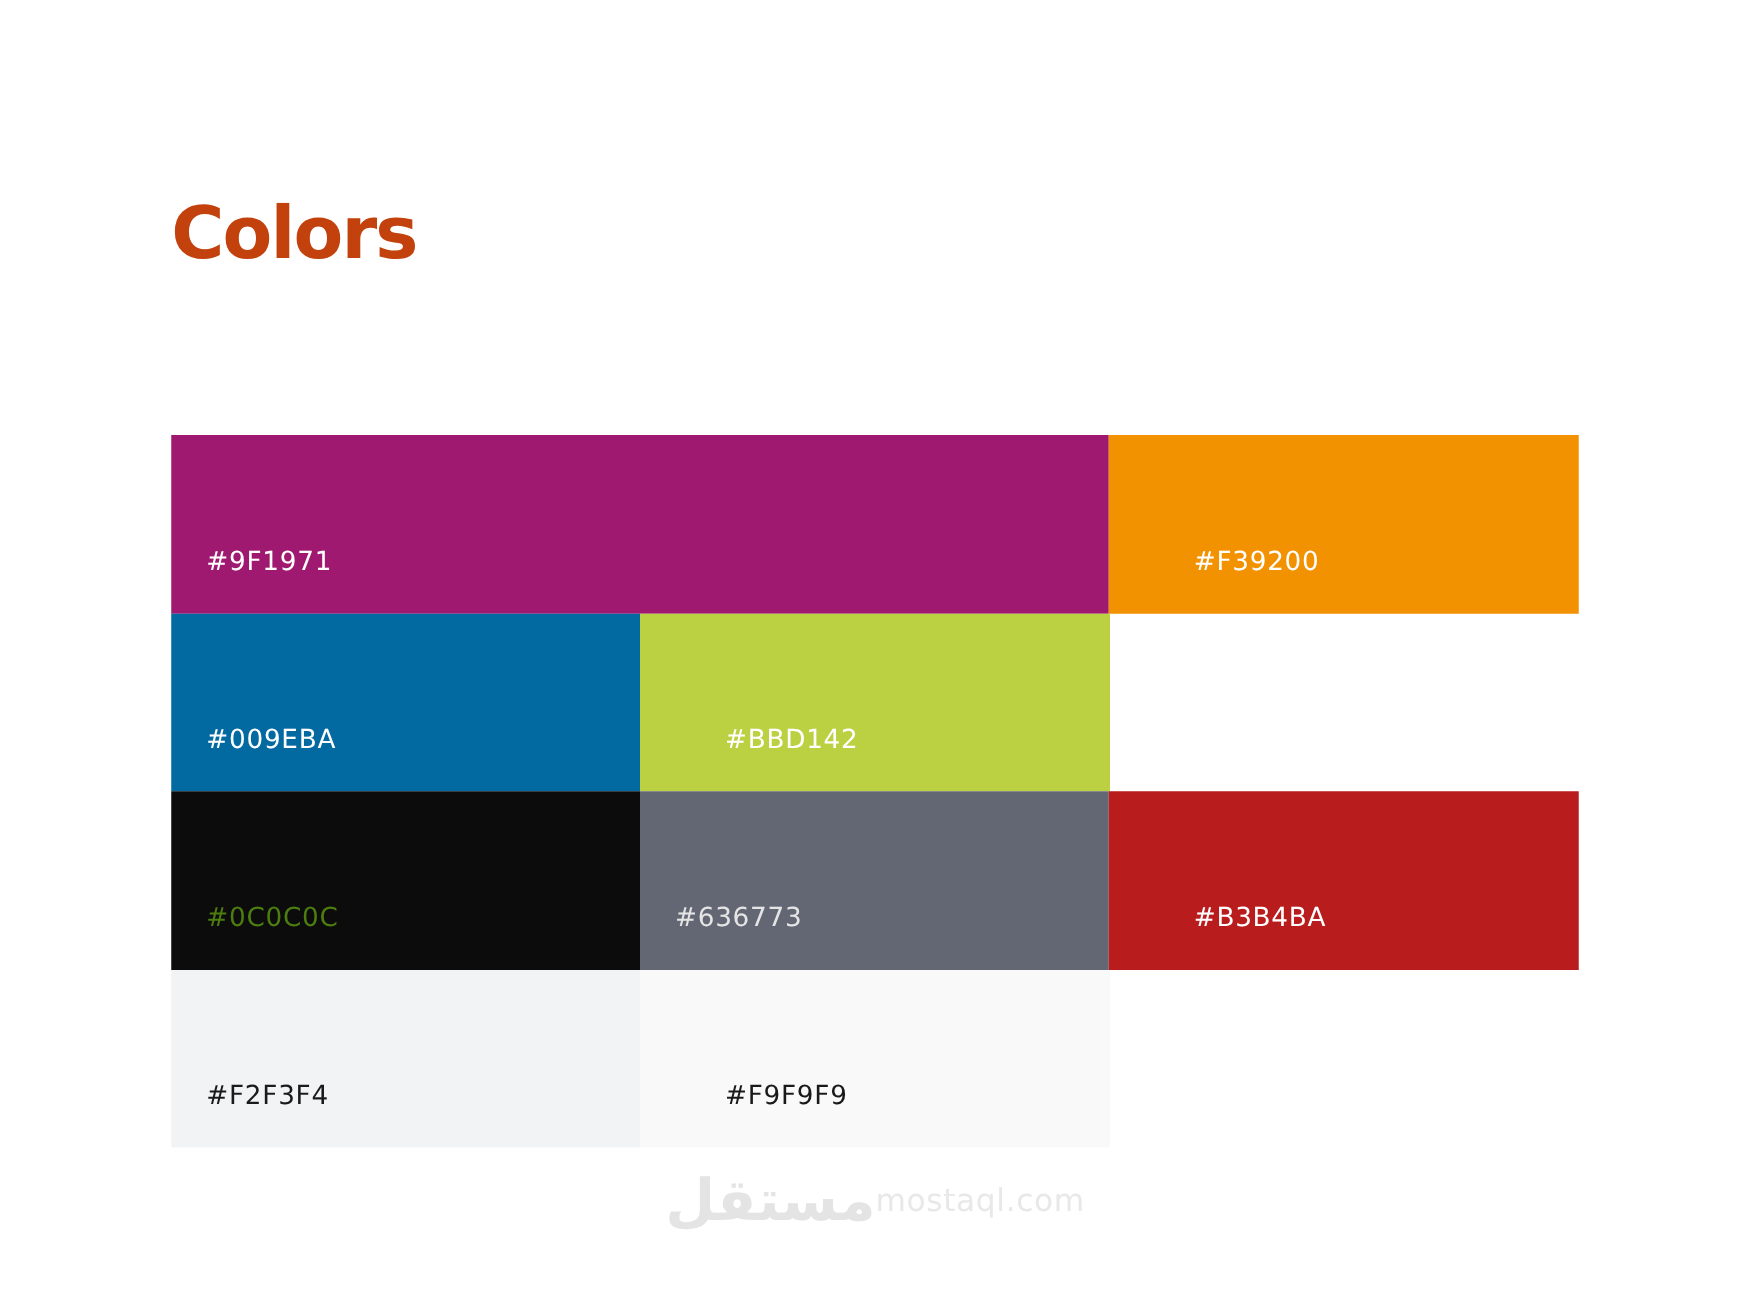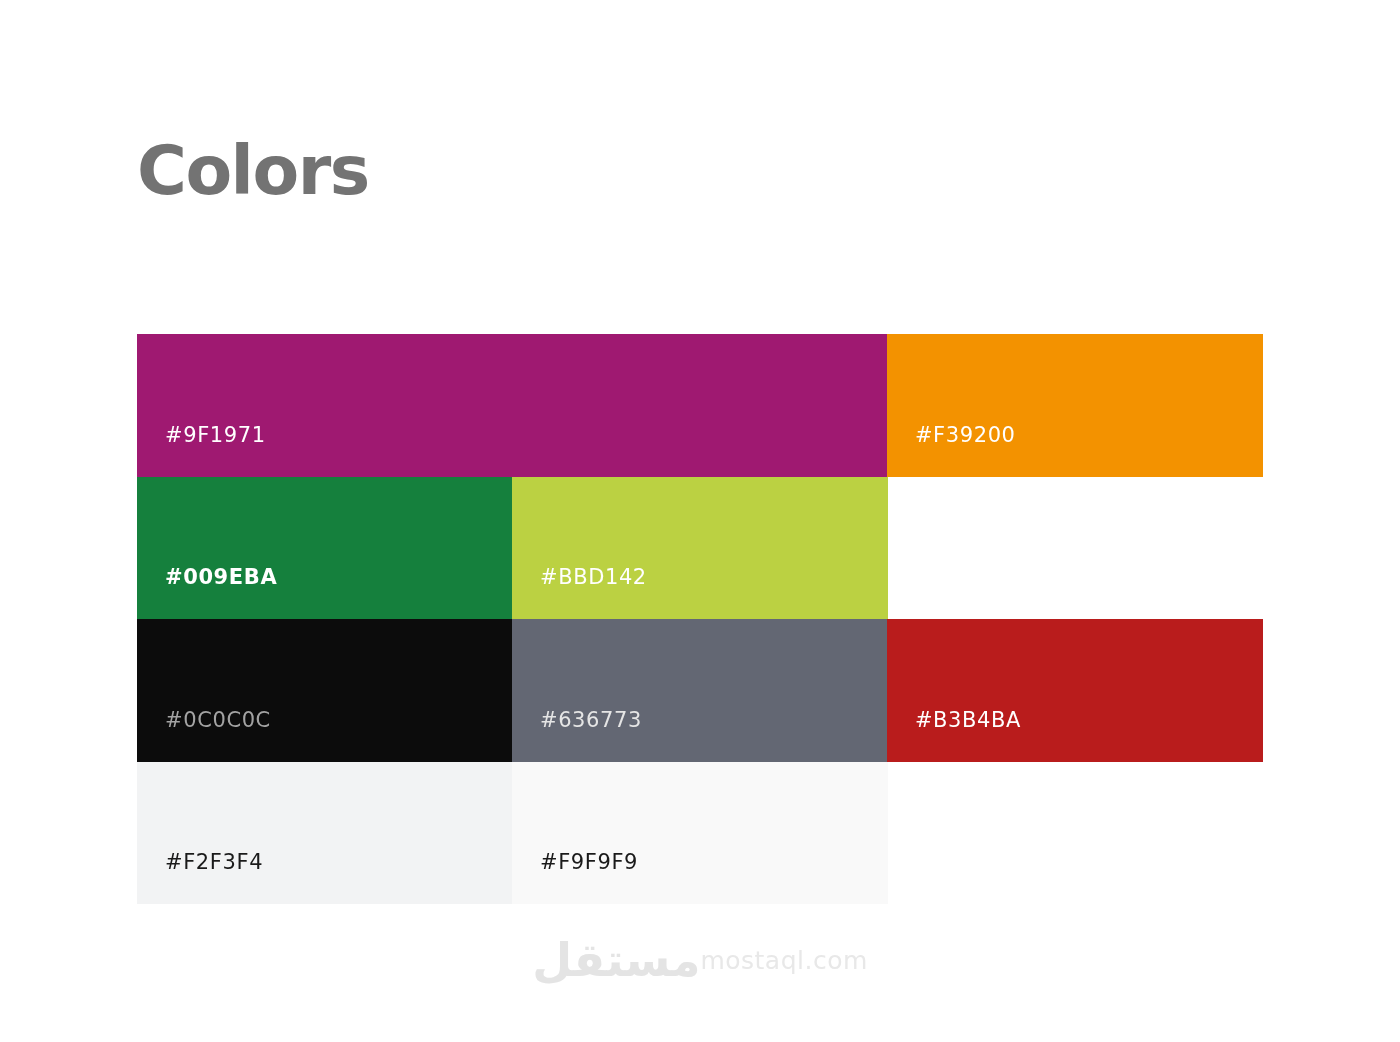--- a/index.html
+++ b/index.html
@@ -13,35 +13,35 @@
     background: #ffffff;
     font-family: "Liberation Sans", sans-serif;
     overflow: hidden;
     position: relative;
   }
 
   
   .page-title {
     position: absolute;
     left: 137px;
-    top: 137px;
-    font-size: 68px;
+    top: 157px;
+    font-size: 58px;
     font-weight: bold;
     letter-spacing: -1.5px;
-    color: #737373;
+    color: #c2410c;
     line-height: 1;
     margin: 0;
     font-family: "DejaVu Sans", sans-serif;
   }
 
   
   .swatch-grid {
     position: absolute;
     left: 137px;
-    top: 334px;
+    top: 348px;
     width: 1126px;
     height: 570px;
     display: flex;
     flex-direction: column;
     justify-content: center;
   }
   .swatch-row {
     display: flex;
     flex-direction: row;
     width: 100%;
@@ -60,21 +60,21 @@
     letter-spacing: 0.6px;
     padding-left: 28px;
     padding-bottom: 31px;
     white-space: nowrap;
     line-height: 1;
   }
 
   
   .col-wide   { width: 66.6%; }
   .col-third  { width: 33.3%; }
-  .col-third2 { width: 33.4%; }
+  .col-third2 { width: 33.4%; padding-left: 40px; }
 
   
   .watermark {
     position: absolute;
     left: 0;
     right: 0;
     top: 936px;
     display: flex;
     flex-direction: row;
     align-items: center;
@@ -107,30 +107,30 @@
 <div class="swatch-grid">
     <div class="swatch-row">
       <div class="swatch col-wide" style="background-color: rgb(159, 25, 113);">
         <span class="swatch-label" style="color: rgb(255, 255, 255);">#9F1971</span>
       </div>
       <div class="swatch col-third2" style="background-color: rgb(243, 146, 0);">
         <span class="swatch-label" style="color: rgb(255, 255, 255);">#F39200</span>
       </div>
     </div>
     <div class="swatch-row">
-      <div class="swatch col-third" style="background-color: #15803d; font-weight: bold;">
+      <div class="swatch col-third" style="background-color: #0369a1;">
         <span class="swatch-label" style="color: rgb(255, 255, 255);">#009EBA</span>
       </div>
       <div class="swatch col-third2" style="background-color: rgb(187, 209, 66);">
         <span class="swatch-label" style="color: rgb(255, 255, 255);">#BBD142</span>
       </div>
     </div>
     <div class="swatch-row">
       <div class="swatch col-third" style="background-color: rgb(12, 12, 12);">
-        <span class="swatch-label" style="color: #a3a3a3;">#0C0C0C</span>
+        <span class="swatch-label" style="color: #4d7c0f;">#0C0C0C</span>
       </div>
       <div class="swatch col-third" style="background-color: rgb(99, 103, 115);">
         <span class="swatch-label" style="color: #e5e5e5;">#636773</span>
       </div>
       <div class="swatch col-third2" style="background-color: #b91c1c;">
         <span class="swatch-label" style="color: rgb(255, 255, 255);">#B3B4BA</span>
       </div>
     </div>
     <div class="swatch-row">
       <div class="swatch col-third" style="background-color: rgb(242, 243, 244);">

